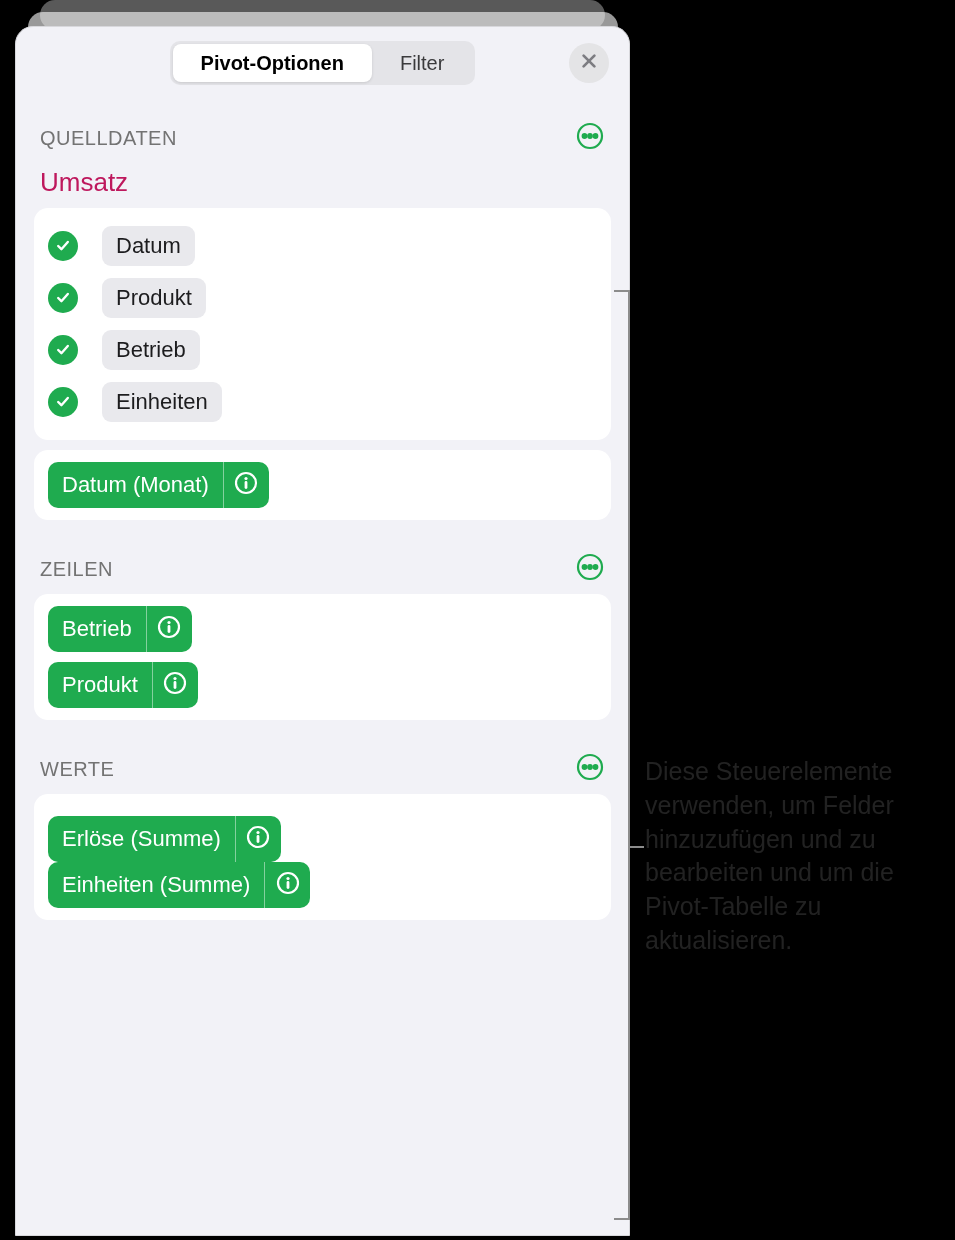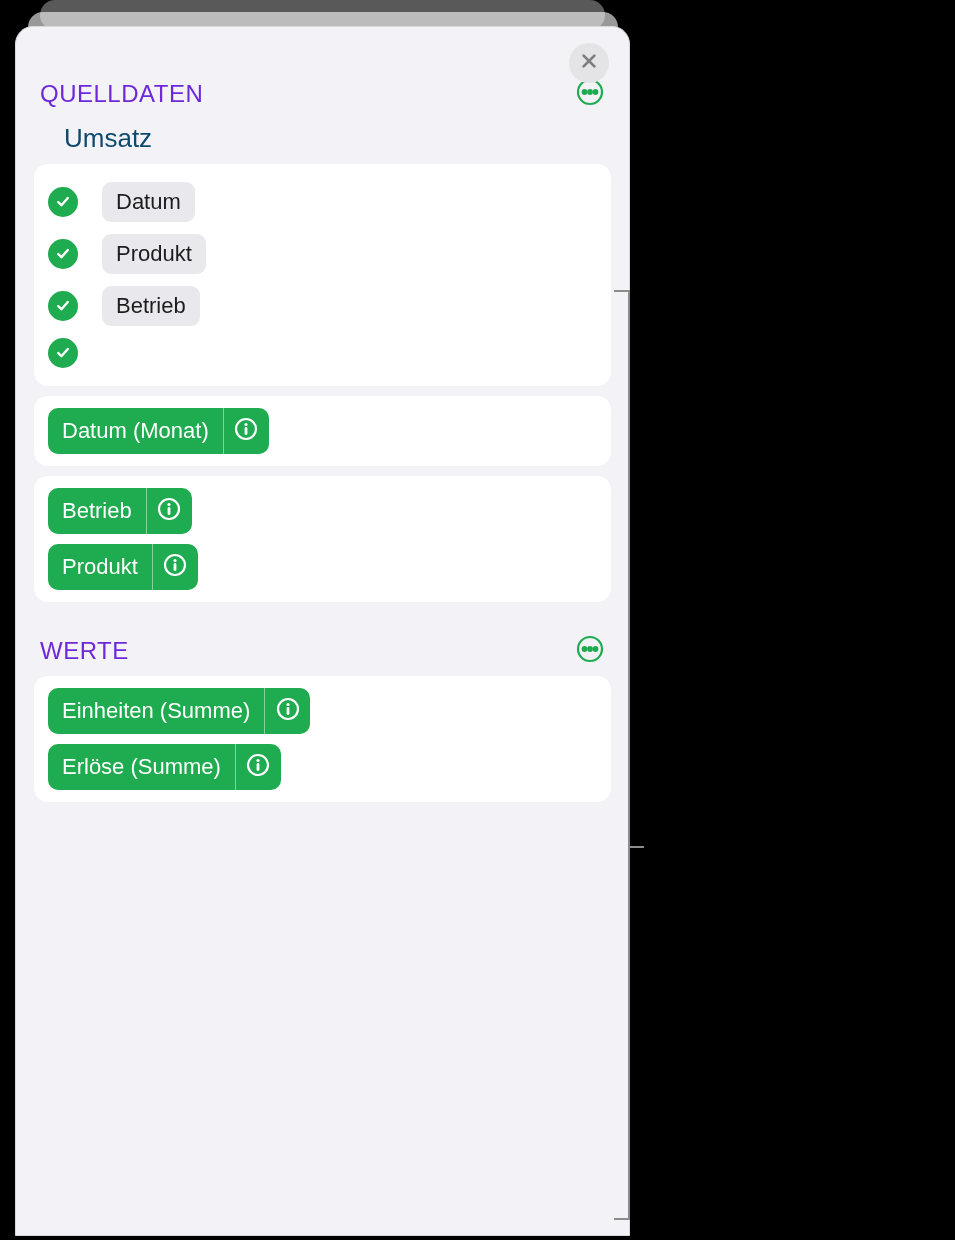--- a/index.html
+++ b/index.html
@@ -83,41 +83,40 @@
 
   .sec-header {
     display: flex;
     align-items: center;
     justify-content: space-between;
     margin-top: 34px;
     padding: 0 6px;
   }
   .sec-header.first { margin-top: 28px; }
   .sec-title {
-    font-size: 24px;
+    font-size: 20px;
     letter-spacing: 0.5px;
-    color: #6d28d9;
+    color: #737373;
     text-transform: uppercase;
   }
 
   .icon-circ {
     width: 30px; height: 30px;
     display: flex; align-items: center; justify-content: center;
     cursor: pointer;
   }
   .icon-circ svg circle { fill: none; stroke: #1fab4f; stroke-width: 2.2; }
   .icon-circ svg .dot { fill: #1fab4f; }
   .search-ic svg { stroke: #1fab4f; stroke-width: 2.2; fill: none; }
 
   .src-name {
     font-size: 26px;
-    color: #0c4a6e;
+    color: #be185d;
     font-weight: 500;
     padding: 14px 6px 0 6px;
-    margin-left: 24px;
   }
 
   .card {
     background: #fff;
     border-radius: 14px;
     margin-top: 10px;
     padding: 12px 14px;
   }
 
   .field-row {
@@ -208,20 +207,24 @@
 </style>
 </head>
 <body>
 
 <div class="stage">
   <div class="sheet-bg1"></div>
   <div class="sheet-bg2"></div>
 
   <div class="panel">
     <div class="topbar">
+      <div class="segmented">
+        <div class="seg active">Pivot-Optionen</div>
+        <div class="seg">Filter</div>
+      </div>
       <div class="close-btn">
         <span>
           <svg viewBox="0 0 20 20">
               <line x1="4" y1="4" x2="16" y2="16"></line>
               <line x1="16" y1="4" x2="4" y2="16"></line>
             </svg>
         </span>
       </div>
     </div>
 
@@ -266,40 +269,54 @@
               </svg>
             </div>
           <div class="chip">Betrieb</div>
         </div>
         <div class="field-row">
           <div class="check">
               <svg viewBox="0 0 20 20">
                 <path d="M4 10 L8 14 L16 5"></path>
               </svg>
             </div>
+          <div class="chip">Einheiten</div>
         </div>
       </div>
 
       <div class="card">
         <div class="tag-row">
           <div class="tag">
             <div class="label">Datum (Monat)</div>
             <div class="info">
               <span>
                 <svg width="26" height="26" viewBox="0 0 26 26">
                     <circle class="o" cx="13" cy="13" r="10"></circle>
                     <circle class="t" cx="13" cy="8.5" r="1.6"></circle>
                     <rect class="t" x="11.6" y="11" width="2.8" height="8" rx="1.4"></rect>
                   </svg>
               </span>
             </div>
           </div>
         </div>
       </div>
 
+      <div class="sec-header">
+        <div class="sec-title">ZEILEN</div>
+        <div class="icon-circ">
+          <span>
+            <svg width="28" height="28" viewBox="0 0 28 28">
+                <circle cx="14" cy="14" r="12"></circle>
+                <circle class="dot" cx="8.5" cy="14" r="1.8"></circle>
+                <circle class="dot" cx="14" cy="14" r="1.8"></circle>
+                <circle class="dot" cx="19.5" cy="14" r="1.8"></circle>
+              </svg>
+          </span>
+        </div>
+      </div>
       <div class="card">
         <div class="tag-row">
           <div class="tag">
             <div class="label">Betrieb</div>
             <div class="info">
               <span><svg width="26" height="26" viewBox="0 0 26 26">
                     <circle class="o" cx="13" cy="13" r="10"></circle>
                     <circle class="t" cx="13" cy="8.5" r="1.6"></circle>
                     <rect class="t" x="11.6" y="11" width="2.8" height="8" rx="1.4"></rect>
                   </svg></span>
@@ -327,48 +344,51 @@
             <svg width="28" height="28" viewBox="0 0 28 28">
                 <circle cx="14" cy="14" r="12"></circle>
                 <circle class="dot" cx="8.5" cy="14" r="1.8"></circle>
                 <circle class="dot" cx="14" cy="14" r="1.8"></circle>
                 <circle class="dot" cx="19.5" cy="14" r="1.8"></circle>
               </svg>
           </span>
         </div>
       </div>
       <div class="card">
+        <div class="tag-row" style="margin-top:10px;">
+          <div class="tag">
+            <div class="label">Erlöse (Summe)</div>
+            <div class="info">
+              <span><svg width="26" height="26" viewBox="0 0 26 26">
+                    <circle class="o" cx="13" cy="13" r="10"></circle>
+                    <circle class="t" cx="13" cy="8.5" r="1.6"></circle>
+                    <rect class="t" x="11.6" y="11" width="2.8" height="8" rx="1.4"></rect>
+                  </svg></span>
+            </div>
+          </div>
+        </div>
         <div class="tag-row">
           <div class="tag">
             <div class="label">Einheiten (Summe)</div>
-            <div class="info">
-              <span><svg width="26" height="26" viewBox="0 0 26 26">
-                    <circle class="o" cx="13" cy="13" r="10"></circle>
-                    <circle class="t" cx="13" cy="8.5" r="1.6"></circle>
-                    <rect class="t" x="11.6" y="11" width="2.8" height="8" rx="1.4"></rect>
-                  </svg></span>
-            </div>
-          </div>
-        </div>
-        <div class="tag-row" style="margin-top:10px;">
-          <div class="tag">
-            <div class="label">Erlöse (Summe)</div>
             <div class="info">
               <span><svg width="26" height="26" viewBox="0 0 26 26">
                     <circle class="o" cx="13" cy="13" r="10"></circle>
                     <circle class="t" cx="13" cy="8.5" r="1.6"></circle>
                     <rect class="t" x="11.6" y="11" width="2.8" height="8" rx="1.4"></rect>
                   </svg></span>
             </div>
           </div>
         </div>
       </div>
 
     </div>
   </div>
 
   <div class="bracket">
     <div class="vline"></div>
     <div class="tick" style="top:0; left:-14px; width:14px;"></div>
     <div class="tick" style="bottom:0; left:-14px; width:14px;"></div>
     <div class="tick" style="top:556px; left:2px; width:14px;"></div>
   </div>
+  <div class="callout">
+    <div class="callout-text">Diese Steuerelemente verwenden, um Felder hinzuzufügen und zu bearbeiten und um die Pivot-Tabelle zu aktualisieren.</div>
+  </div>
 </div>
 
 </body></html>

